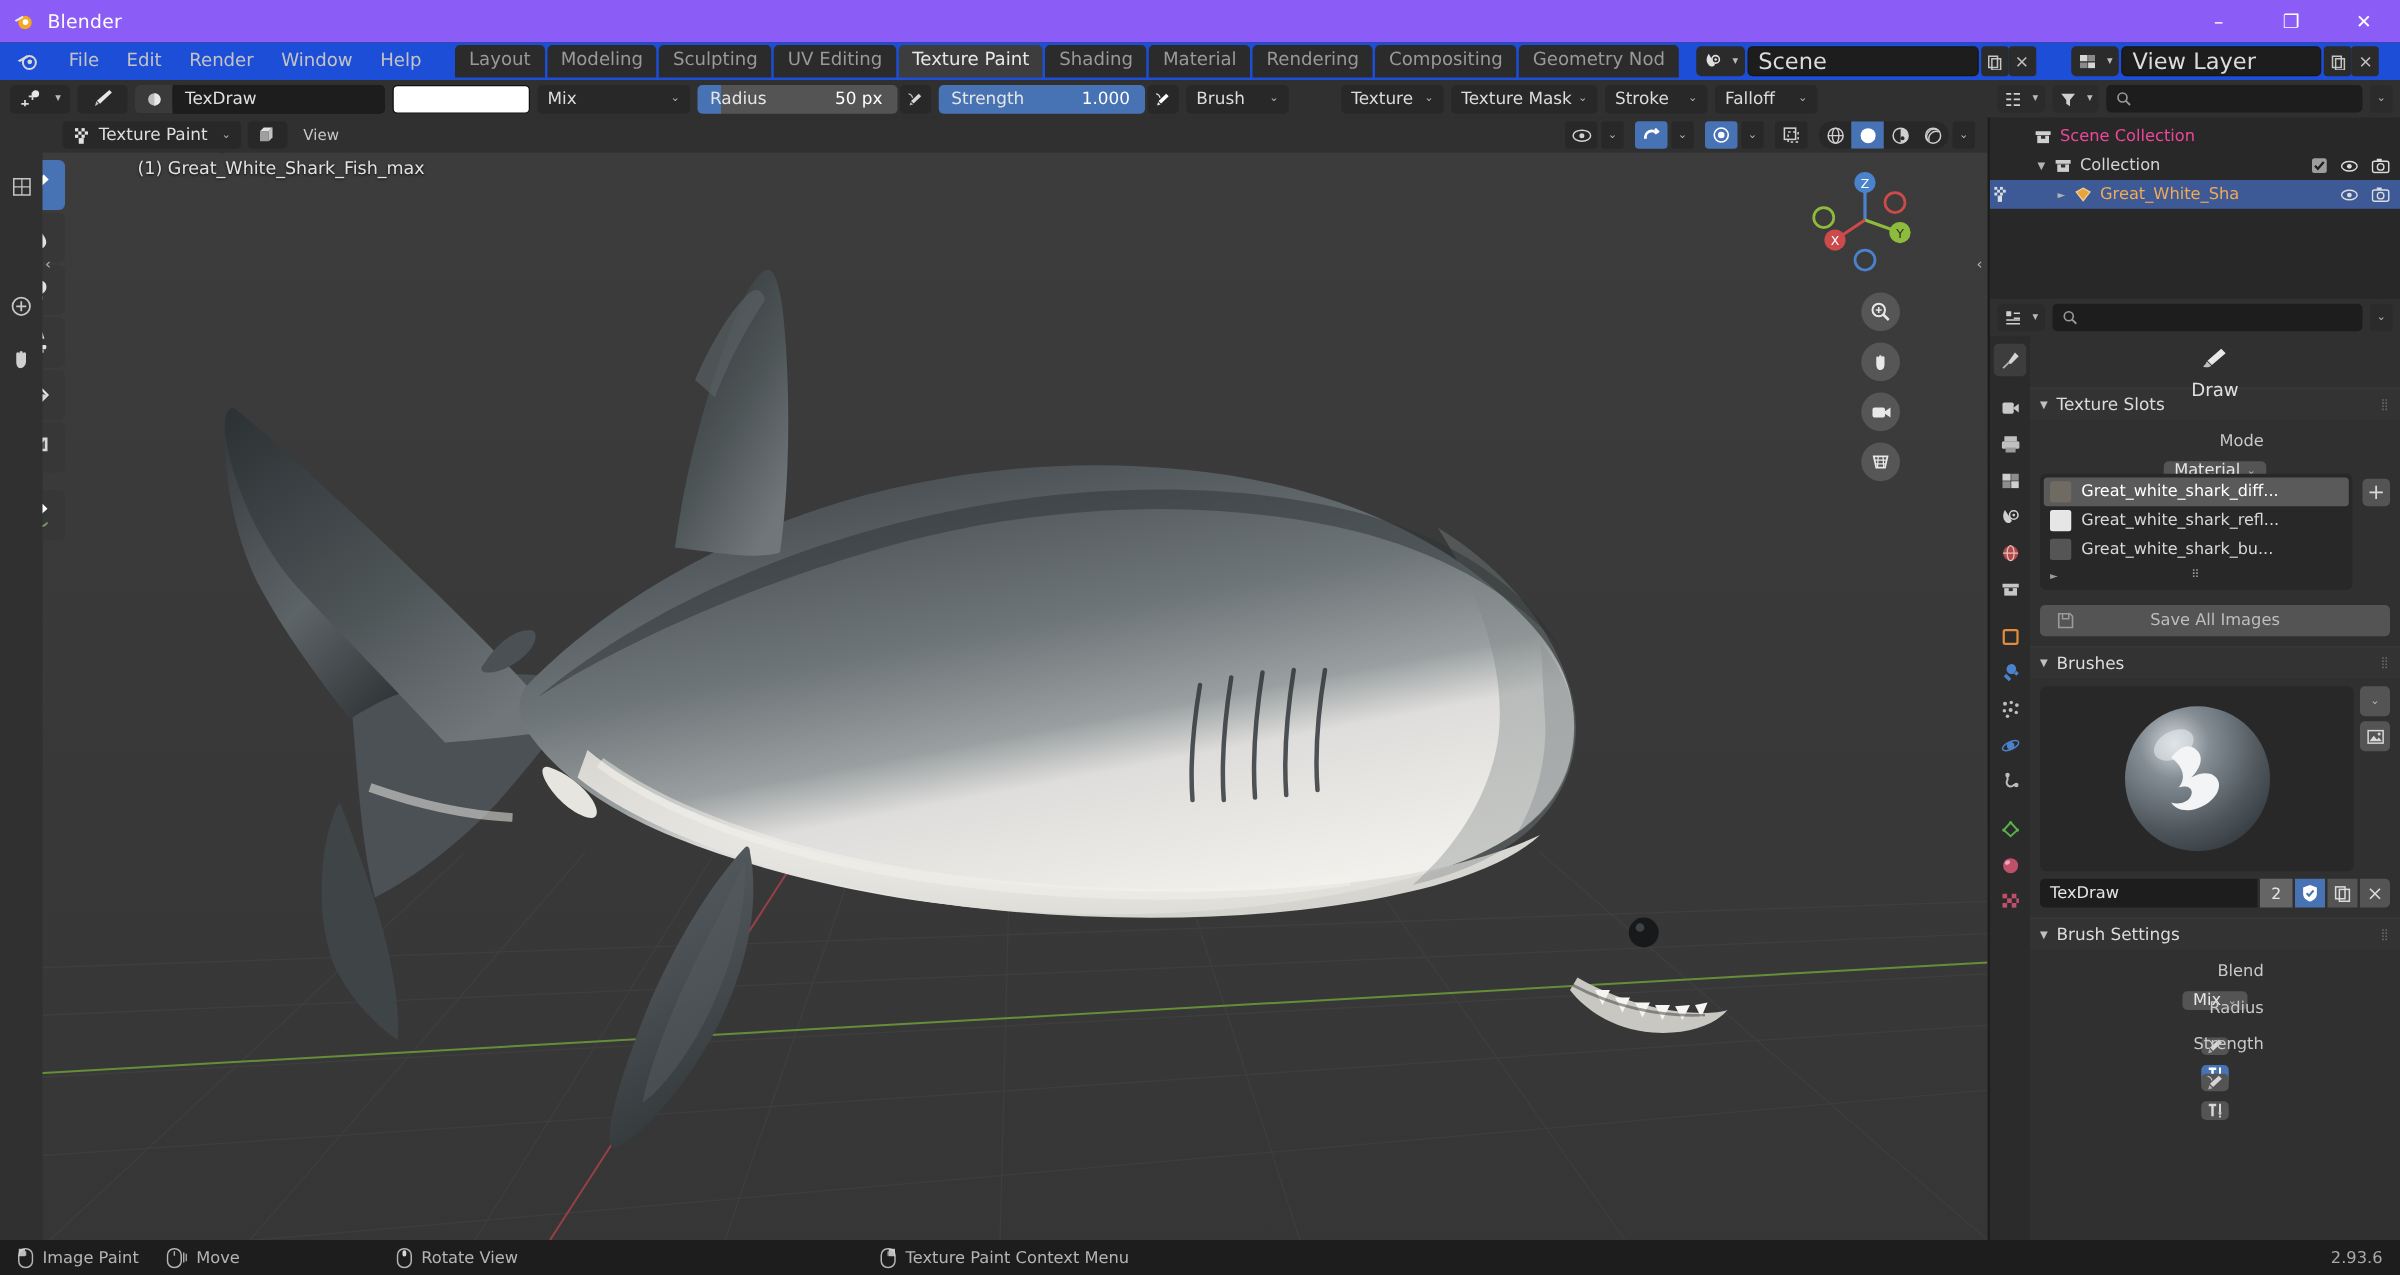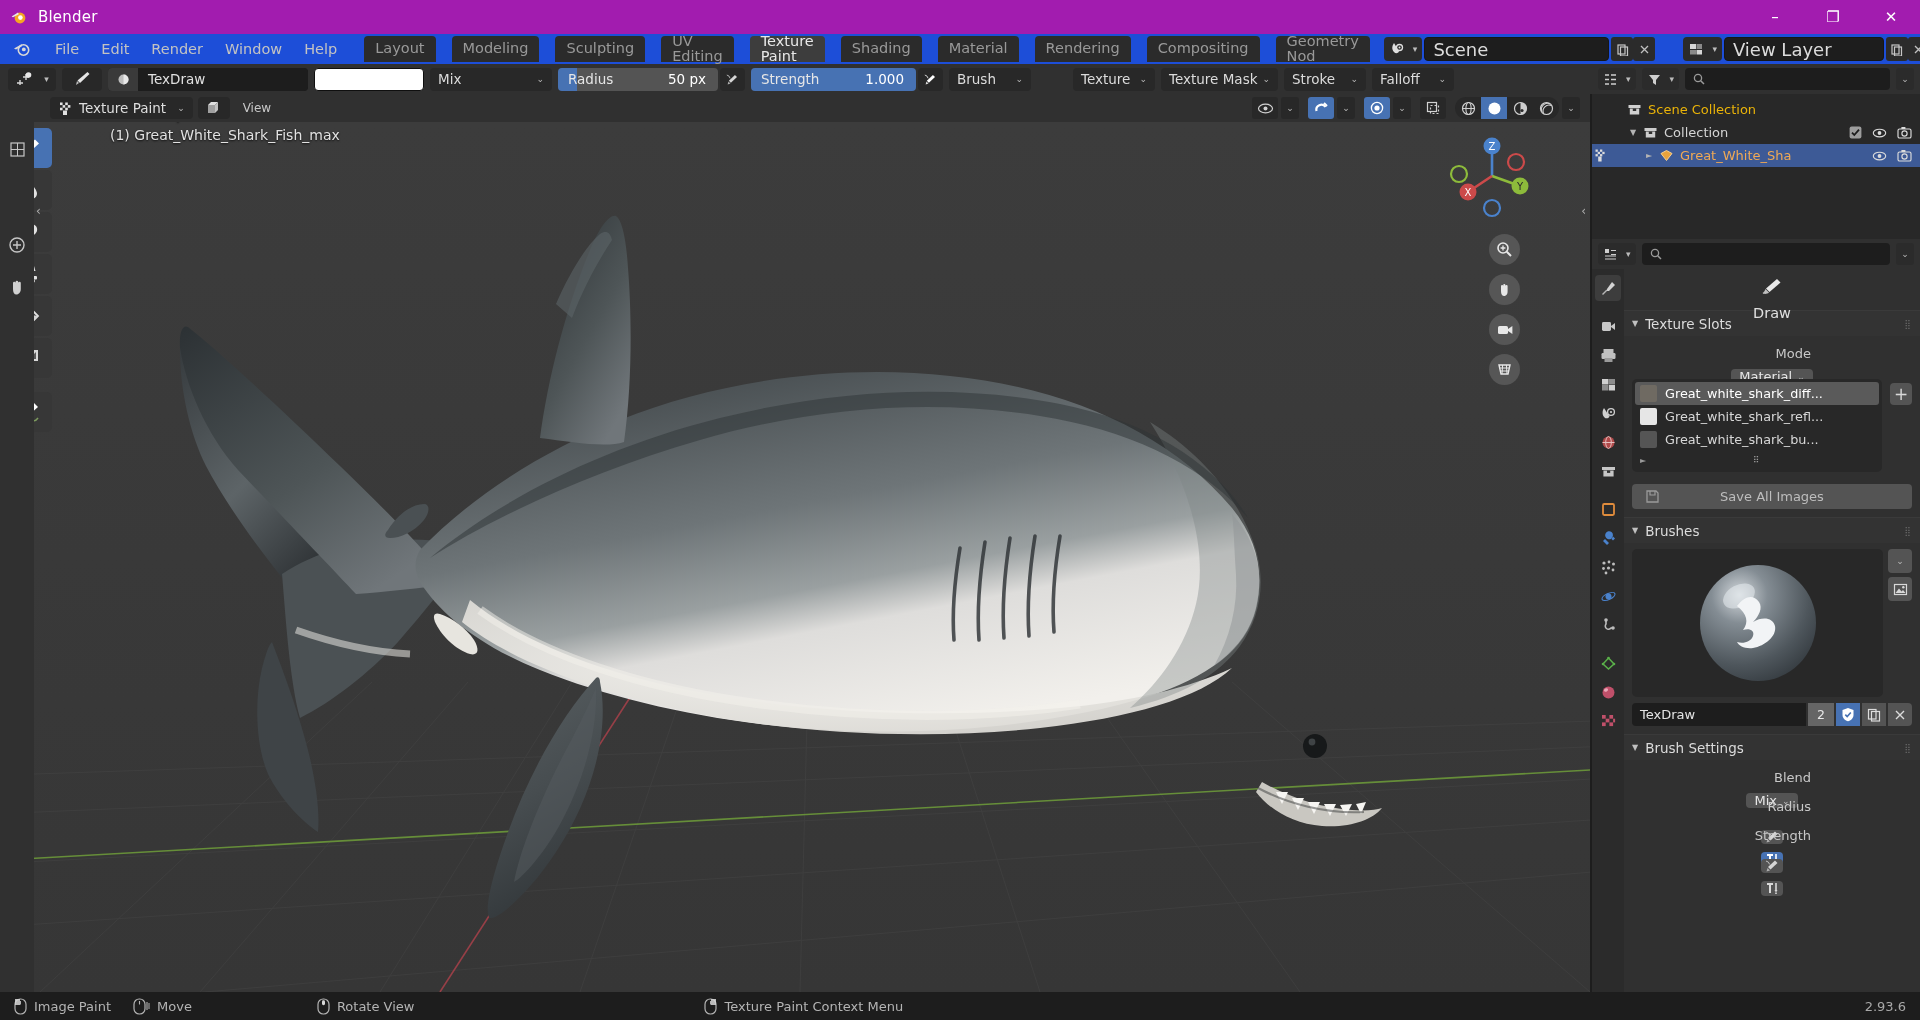--- a/index.html
+++ b/index.html
@@ -8,36 +8,36 @@
     background: #1d1d1d;
     font-family: "DejaVu Sans", sans-serif;
     overflow: hidden;
     -webkit-font-smoothing: antialiased;
   }
   body { position: relative; }
 
   
   #titlebar {
     position: absolute; top: 0; left: 0; width: 1920px; height: 34px;
-    background: #a21caf; display: flex; align-items: center;
+    background: #8b5cf6; display: flex; align-items: center;
   }
   #titlebar .tb-icon { margin-left: 10px; width: 18px; height: 18px; display:flex; align-items:center; justify-content:center;}
   #titlebar .tb-title { color: #ffffff; font-size: 15px; margin-left: 10px; letter-spacing: .2px;}
   #titlebar .wbtns { margin-left: auto; display: flex; height: 34px; }
   #titlebar .wbtn { width: 58px; height: 34px; display: flex; align-items: center; justify-content: center; color:#fff; font-size:15px;}
 
   
   #topbar {
     position: absolute; top: 34px; left: 0; width: 1920px; height: 30px;
     background: #1d4ed8; display: flex; align-items: center;
   }
   .blender-logo { margin: 0 12px 0 12px; width:20px;height:20px; display:flex;align-items:center;justify-content:center;}
   .menu-item { color: #c3c3c3; font-size: 14.5px; padding: 3px 11px; border-radius: 3px; cursor: default;}
 
-  #wstabs { display: flex; align-items: center; margin-left: 16px; gap: 16px; height: 26px;}
+  #wstabs { display: flex; align-items: center; margin-left: 16px; gap: 2px; height: 26px;}
   .wtab {
     color: #999999; font-size: 14.5px; padding: 4px 11px 5px;
     background: #2b2b2b; border-radius: 4px 4px 0 0; height: 26px;
     display: flex; align-items: center; line-height: 1;
   }
   .wtab.active { background: #3d3d3d; color: #e8e8e8; }
 
   #scenebox { margin-left: 14px; display: flex; align-items: center; height: 24px; }
   .hdr-iconbtn {
     background: #2b2b2b; border-radius: 4px; height: 24px; display: flex; align-items: center;
@@ -808,21 +808,21 @@
         <span style="width: 18px;"></span>
         <span style="width: 0px;"></span>
         <span class="tri"></span>
         <span class="ic">
           <svg width="15" height="15" viewBox="0 0 15 15">
             <rect x="1.5" y="3" width="12" height="3" fill="#d0d0d0"></rect>
             <rect x="2.8" y="6.5" width="9.4" height="6" fill="#d0d0d0"></rect>
             <rect x="5.8" y="6.5" width="3.4" height="2.5" fill="#303030"></rect>
           </svg>
         </span>
-        <span class="nm" style="color: #eab308;">Scene Collection</span>
+        <span class="nm" style="color: #ec4899;">Scene Collection</span>
         <span class="right-ic"></span>
       </div>
       <div class="ol-row">
         <span style="width: 18px;"></span>
         <span style="width: 16px;"></span>
         <span class="tri">▼</span>
         <span class="ic">
           <svg width="15" height="15" viewBox="0 0 15 15">
             <rect x="1.5" y="3" width="12" height="3" fill="#cdcdcd"></rect>
             <rect x="2.8" y="6.5" width="9.4" height="6" fill="#cdcdcd"></rect>

